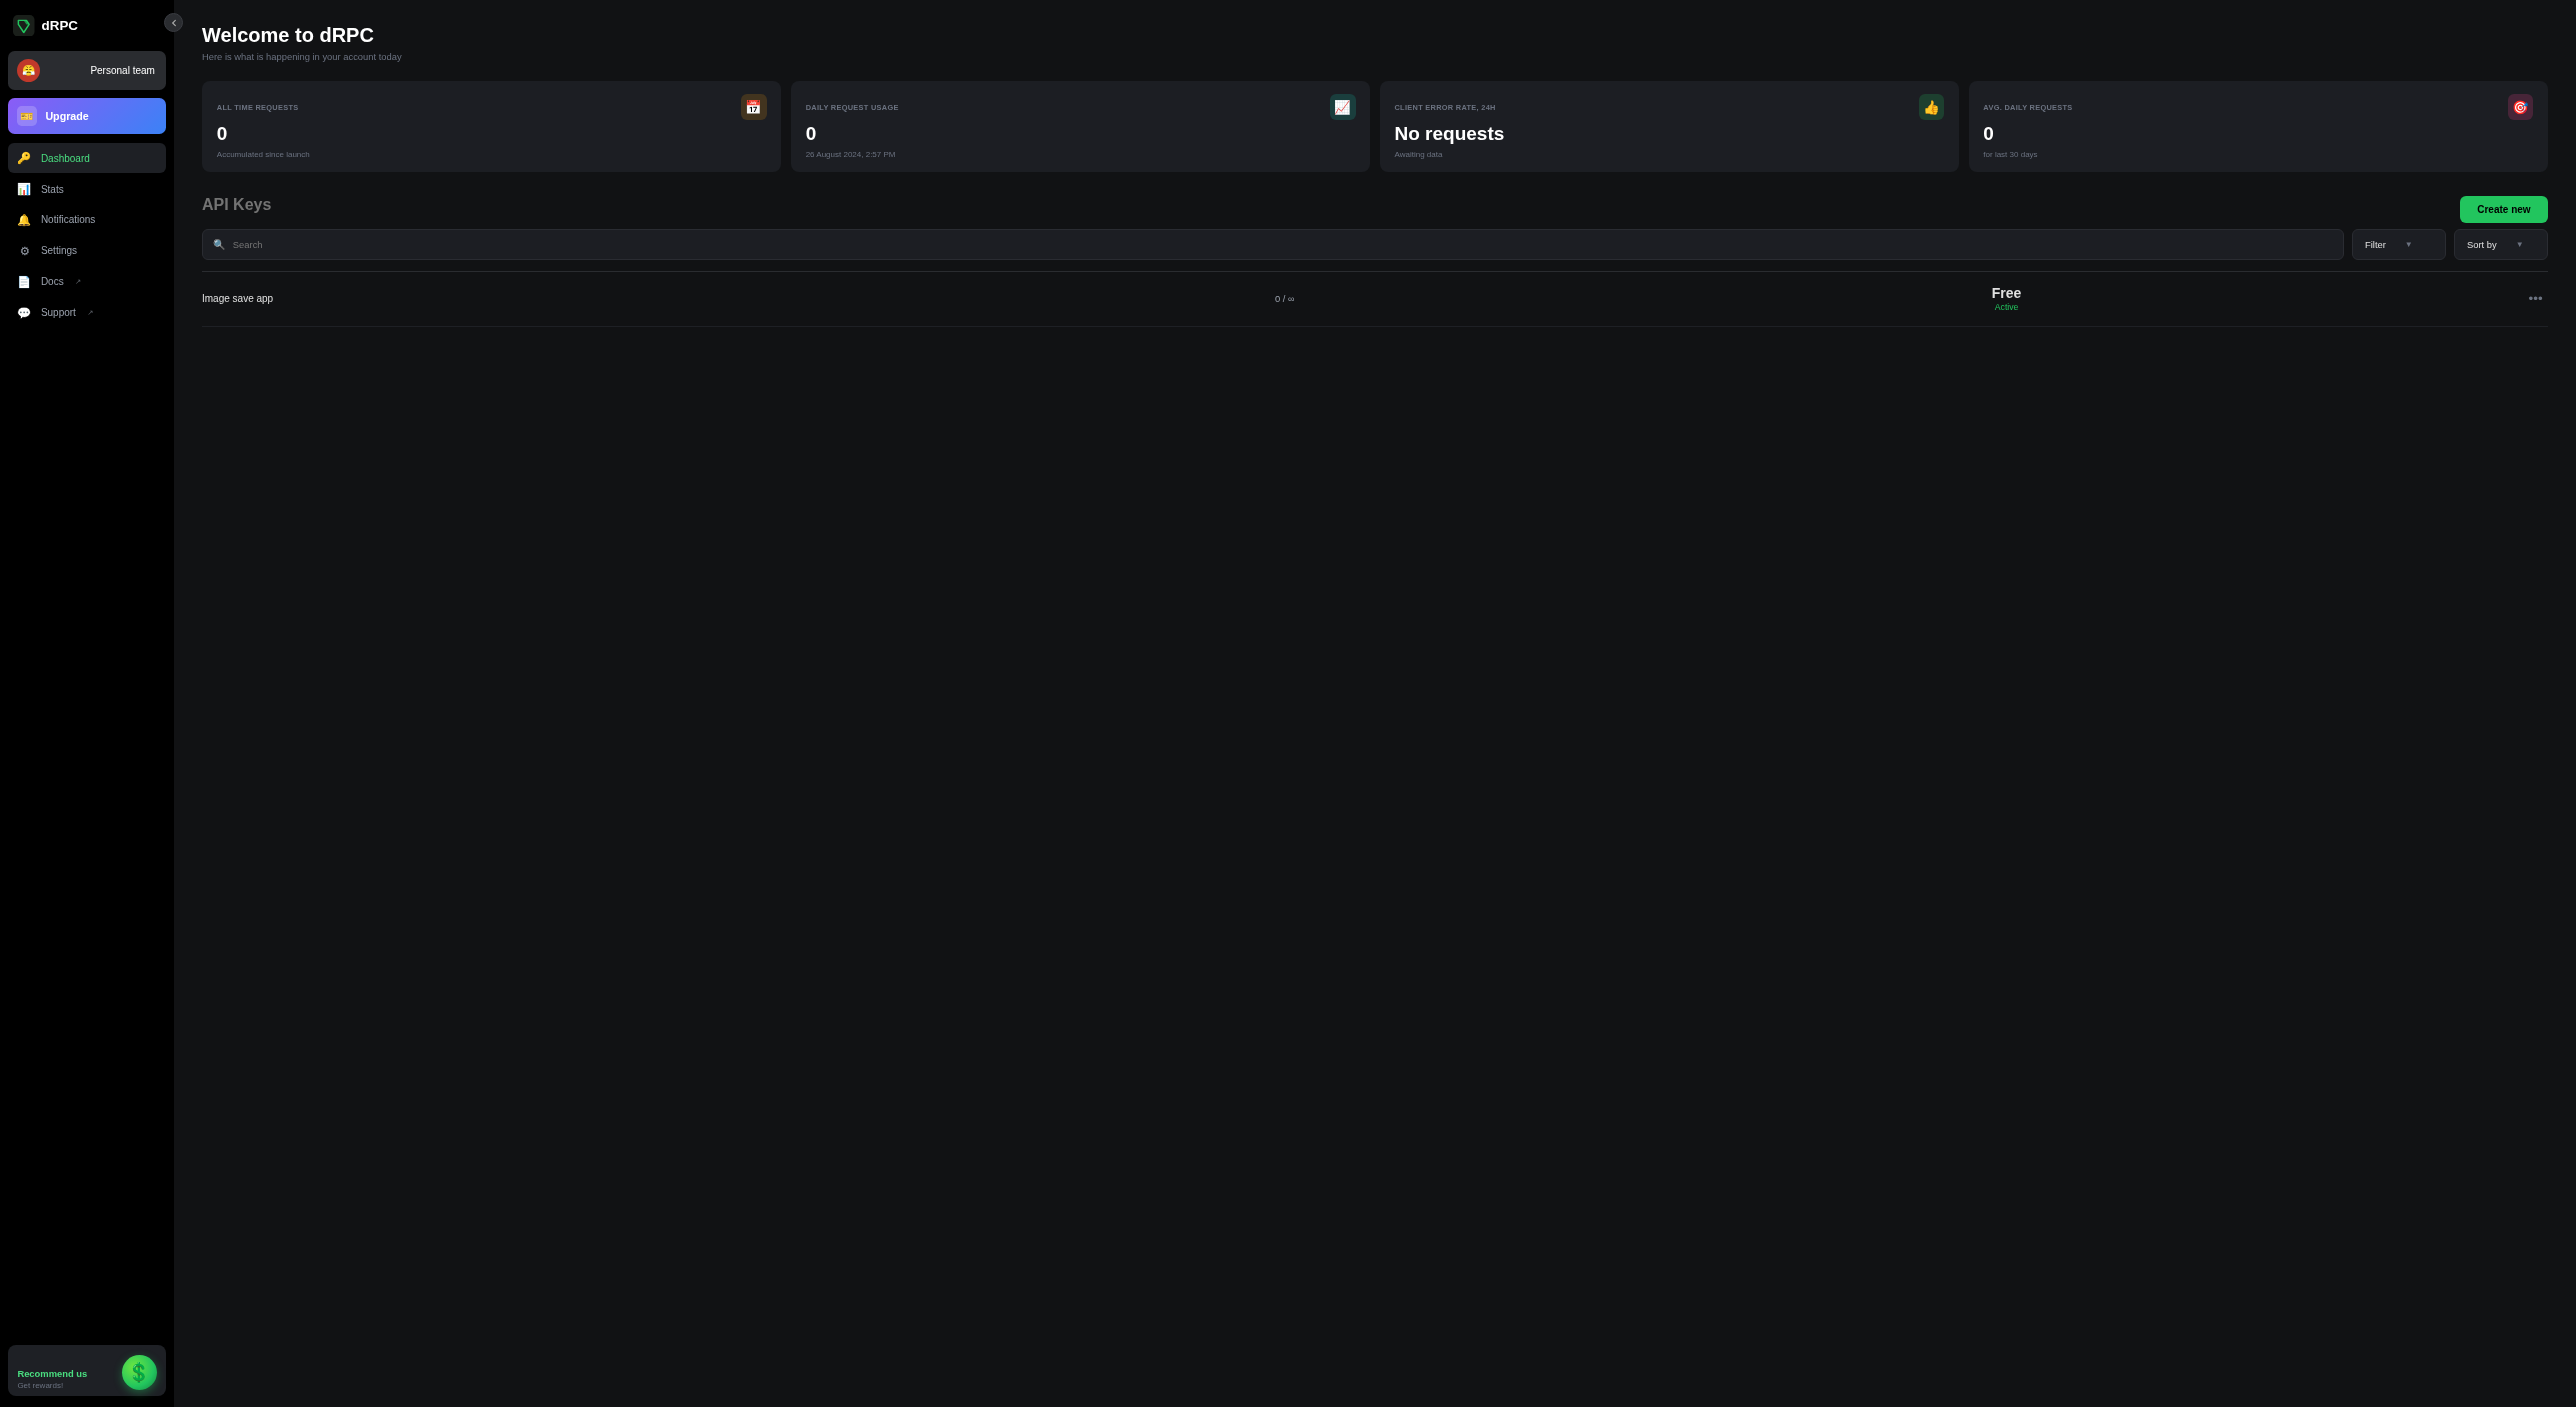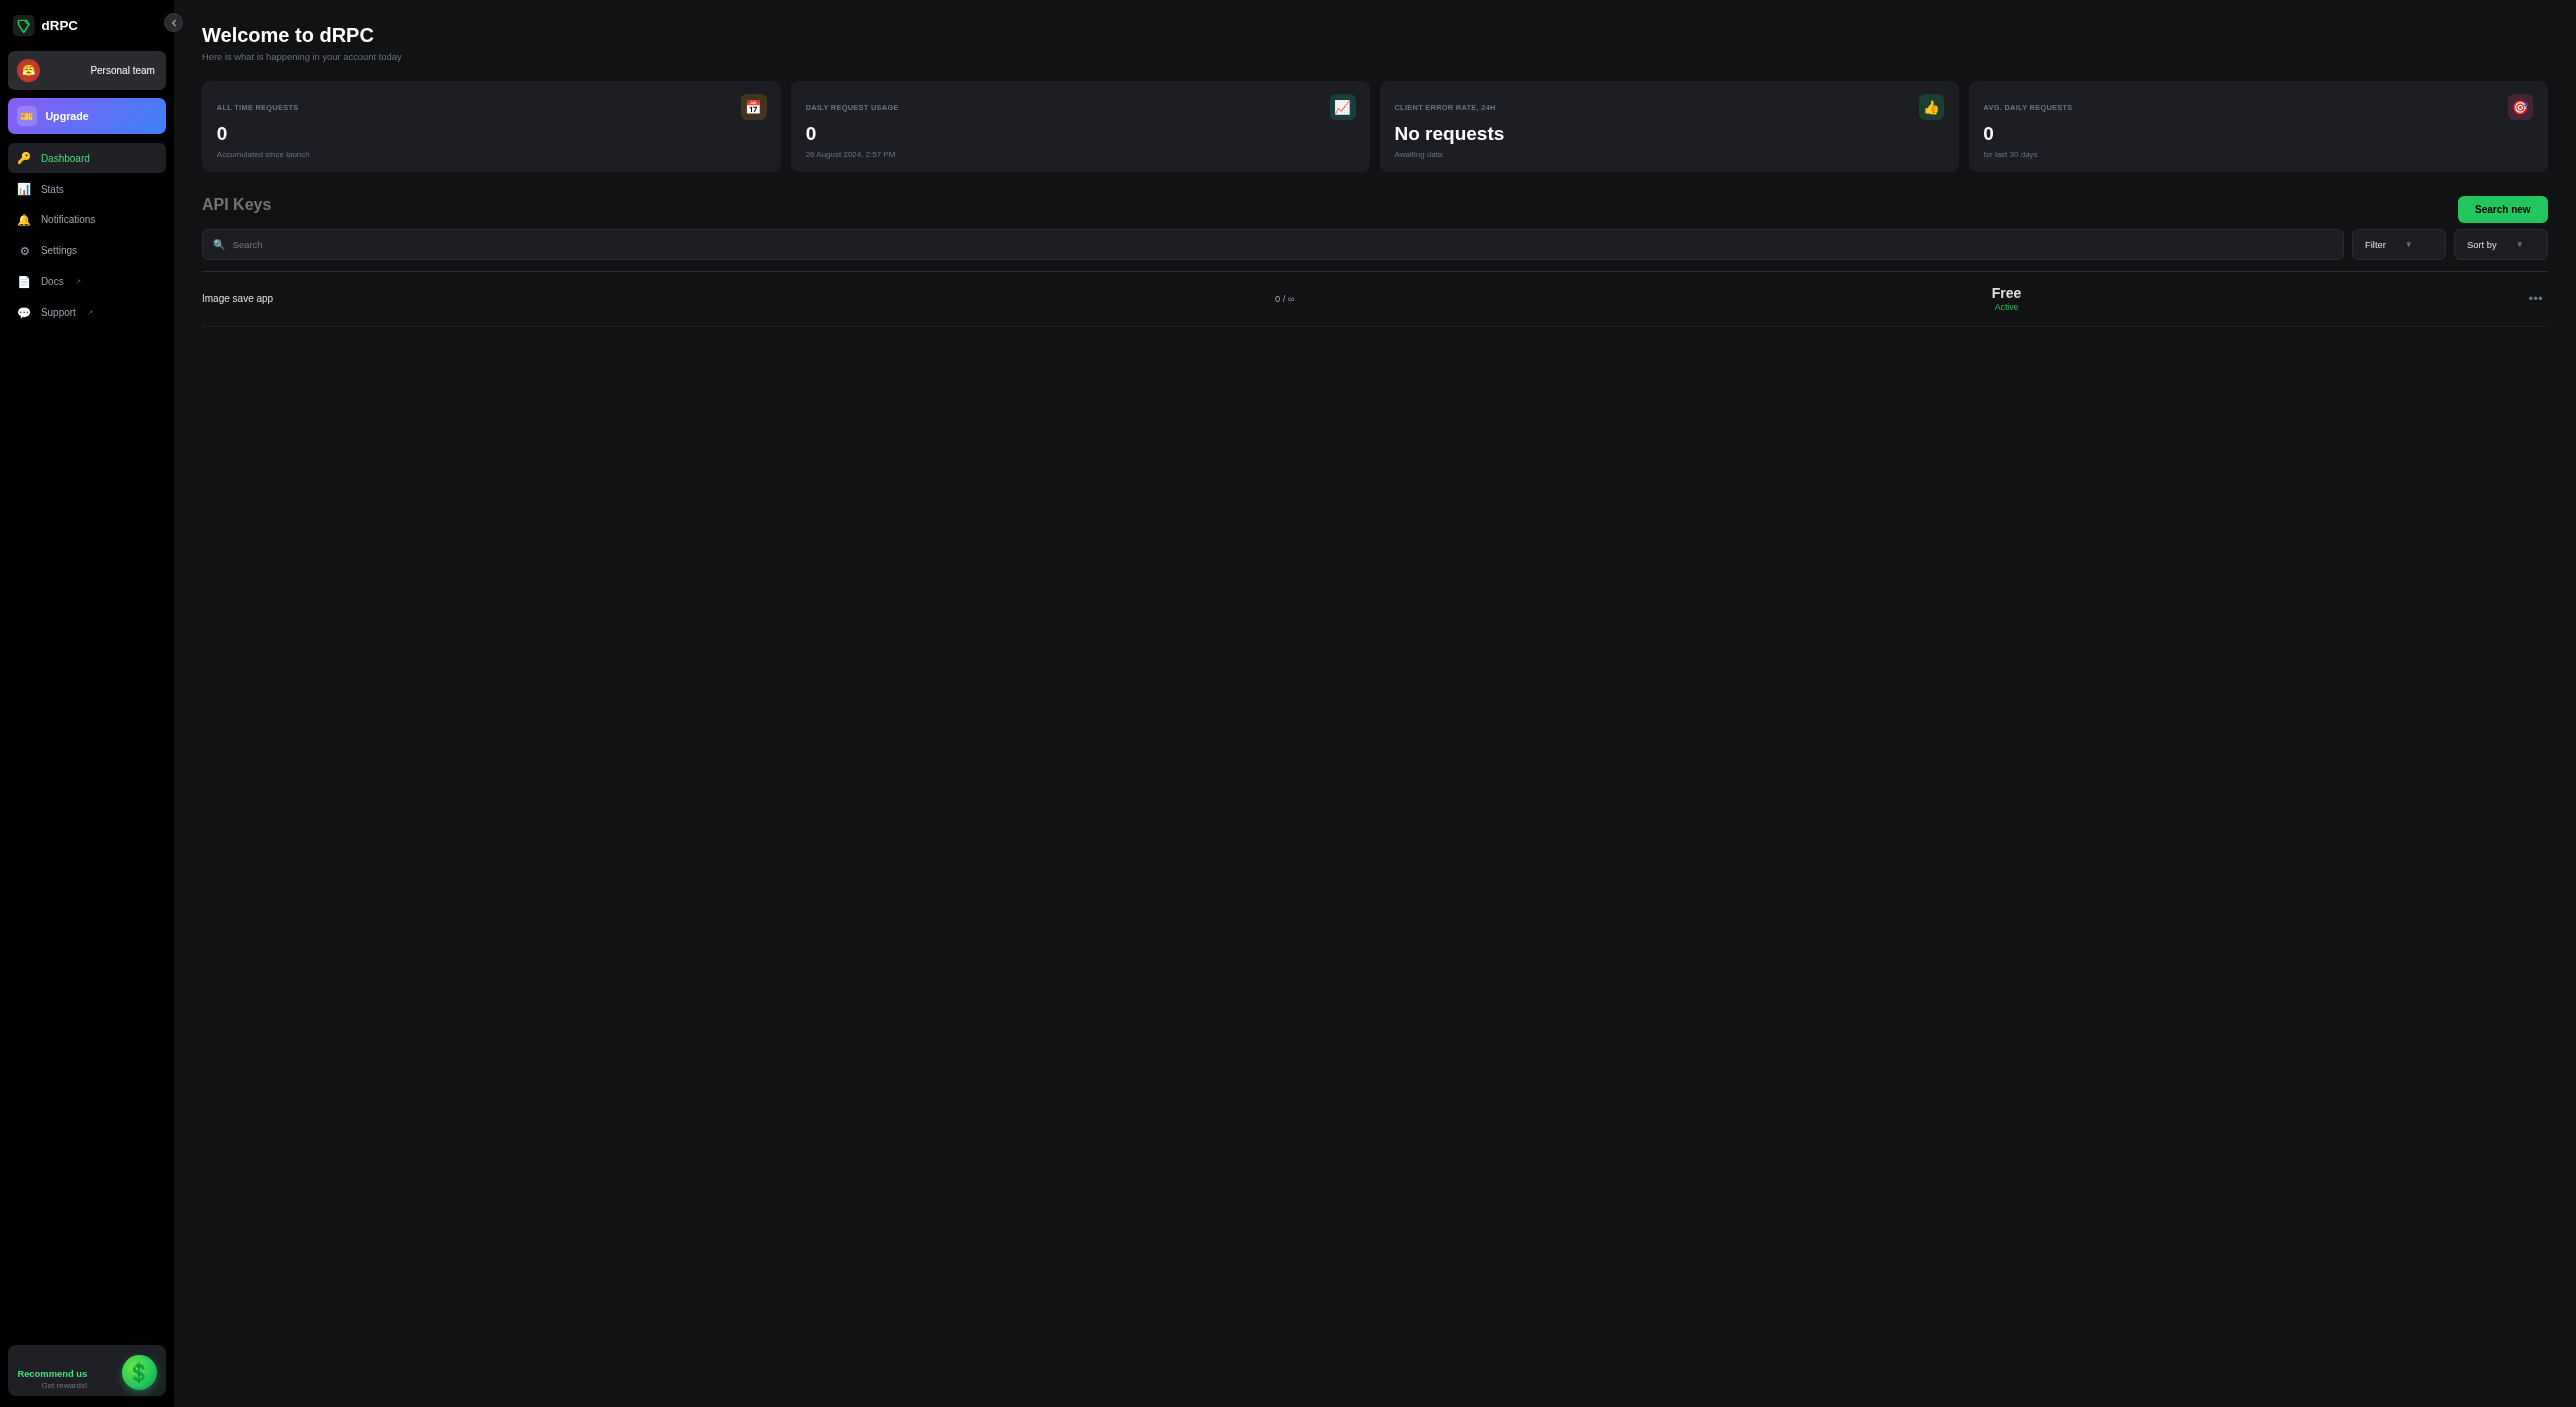--- a/index.html
+++ b/index.html
@@ -163,21 +163,20 @@
     }
 
     .recommend-box {
       margin: 6.7px 8px 10.7px;
       background: #1e2025;
       border-radius: 8px;
       padding: 9.4px 9.4px 6.7px;
       display: flex;
       align-items: flex-end;
       justify-content: space-between;
-      text-align: right;
     }
 
     .recommend-text h4 {
       font-size: 9.4px;
       font-weight: 700;
       color: #4ade80;
     }
 
     .recommend-text p {
       font-size: 8px;
@@ -530,21 +529,21 @@
       <div class="stat-icon icon-pink">🎯</div>
     </div>
     <div class="stat-value">0</div>
     <div class="stat-sub">for last 30 days</div>
   </div>
     </div>
 
   <div>
     <div class="section-header">
       <h2 class="section-title">API Keys</h2>
-      <button class="create-btn">Search new</button>
+      <button class="create-btn">Create new</button>
     </div>
 
     <div class="toolbar">
       <div class="search-box">
         <span class="search-icon">🔍</span>
         <input type="text" placeholder="Search" style="">
       </div>
       <button class="dropdown-btn">
         <span>Filter</span>
         <span class="chevron">▼</span>

